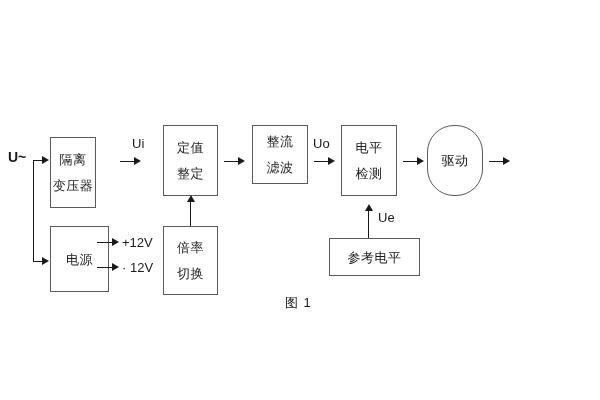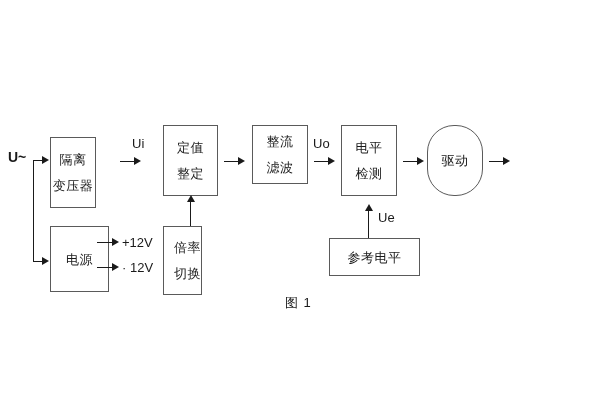--- a/index.html
+++ b/index.html
@@ -118,21 +118,21 @@
 
   <div class="hline" style="left:97px; top:267px; width:17px;"></div>
   <div class="ahead-r" style="left:112px; top:263px;"></div>
   <div class="label" style="left:122px; top:261px;">· 12V</div>
 
   <div class="block" style="left:163px; top:125px; width:55px; height:71px;">
     <span class="ln">定值</span>
     <span class="ln">整定</span>
   </div>
 
-  <div class="block" style="left:163px; top:226px; width:39px; height:69px;align-items:flex-end;">
+  <div class="block" style="left:163px; top:226px; width:55px; height:69px;">
     <span class="ln">倍率</span>
     <span class="ln">切换</span>
   </div>
 
   <div class="vline" style="left:190px; top:201px; height:25px;"></div>
   <div class="ahead-u" style="left:187px; top:195px;"></div>
 
   <div class="hline" style="left:224px; top:161px; width:16px;"></div>
   <div class="ahead-r" style="left:238px; top:157px;"></div>
 

